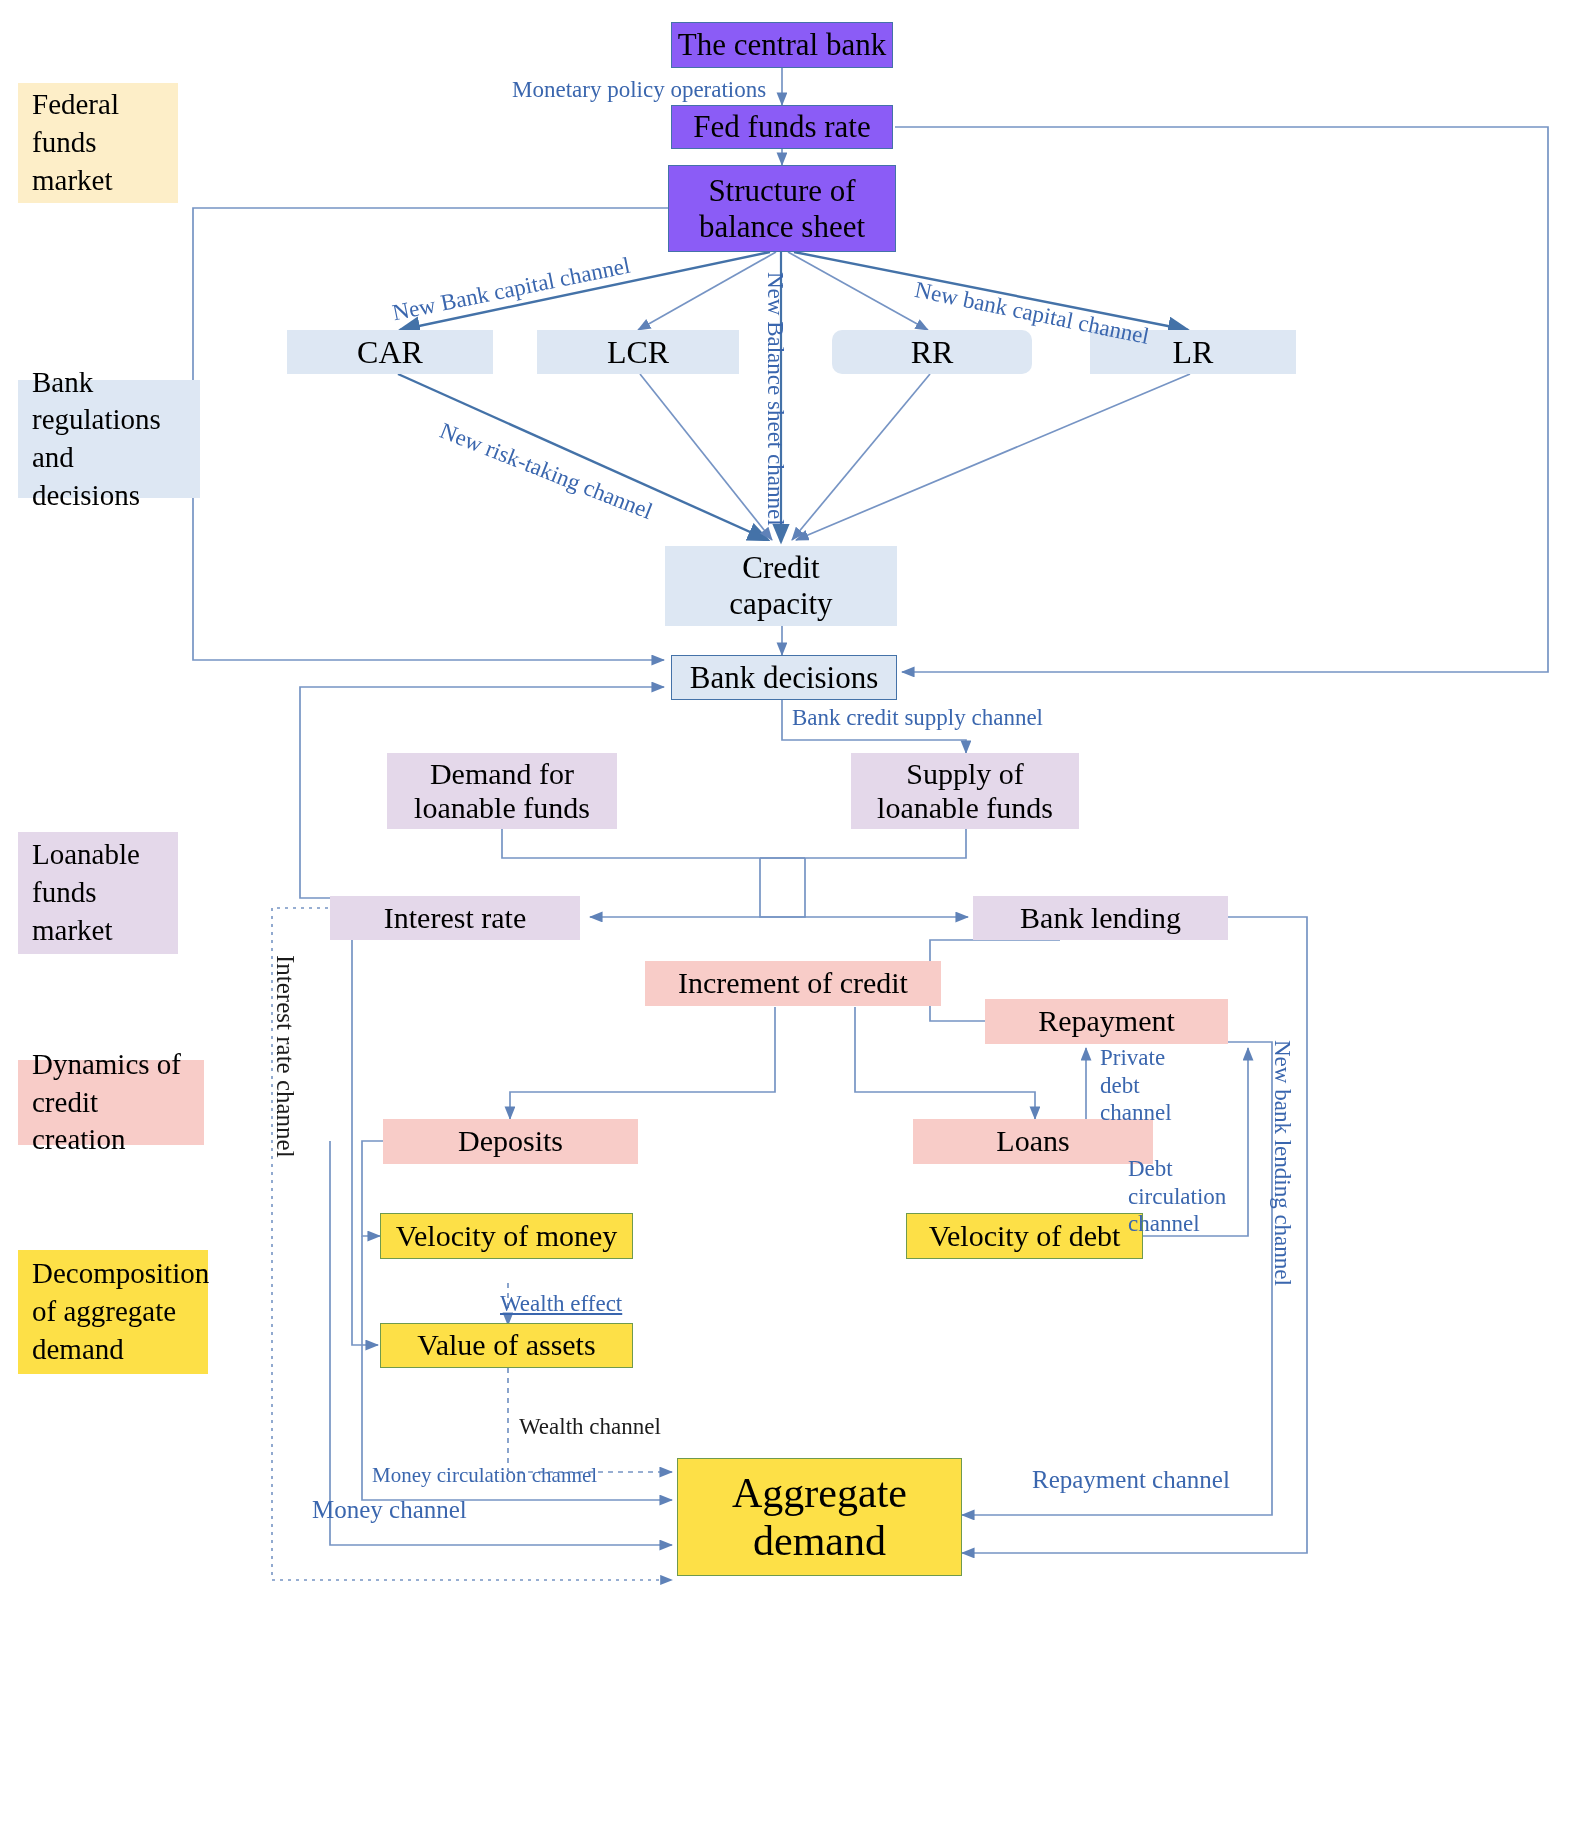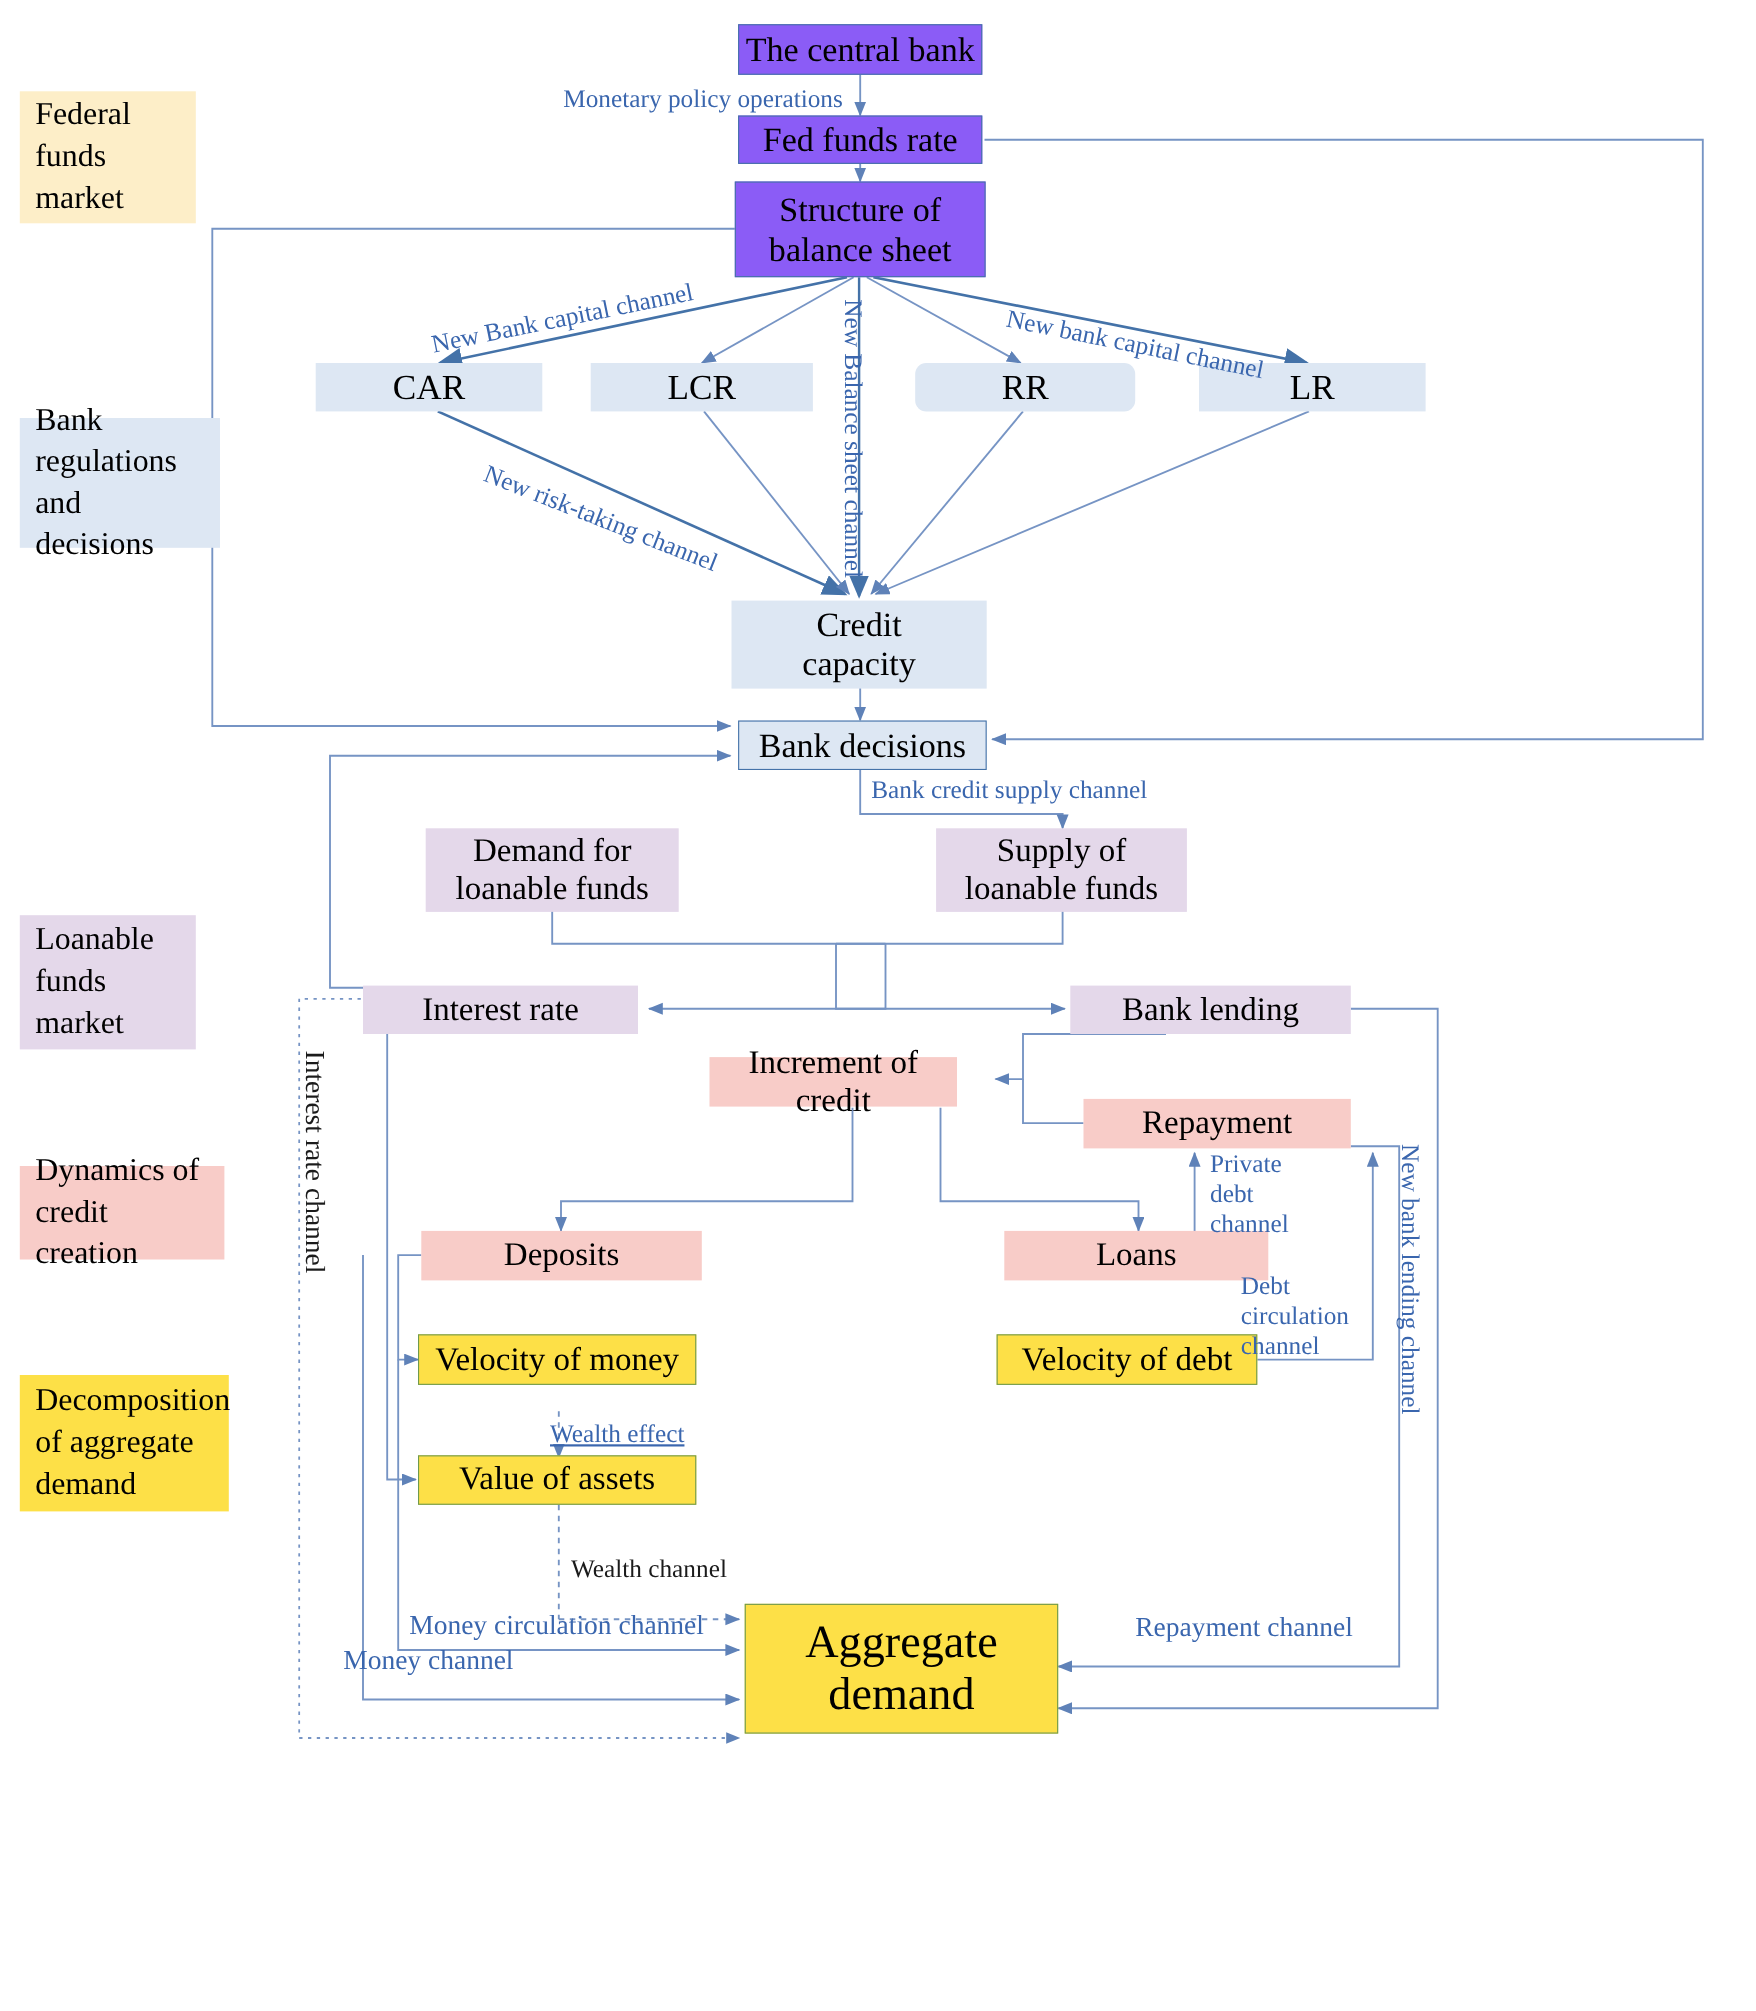--- a/index.html
+++ b/index.html
@@ -151,21 +151,21 @@
   <div class="node lfm" style="left:387px;top:753px;width:230px;height:76px;font-size:30px;white-space:pre-line;">Demand for
 loanable funds</div>
 
   <div class="node lfm" style="left:851px;top:753px;width:228px;height:76px;font-size:30px;white-space:pre-line;">Supply of
 loanable funds</div>
 
   <div class="node lfm" style="left:330px;top:896px;width:250px;height:44px;font-size:30px;">Interest rate</div>
 
   <div class="node lfm" style="left:973px;top:896px;width:255px;height:44px;font-size:30px;">Bank lending</div>
 
-  <div class="node dyn" style="left:645px;top:961px;width:225px;height:45px;font-size:30px;">Increment of credit</div>
+  <div class="node dyn" style="left:645px;top:961px;width:296px;height:45px;font-size:30px;">Increment of credit</div>
 
   <div class="node dyn" style="left:985px;top:999px;width:243px;height:45px;font-size:30px;">Repayment</div>
 
   <div class="node dyn" style="left:383px;top:1119px;width:255px;height:45px;font-size:30px;">Deposits</div>
 
   <div class="node dyn" style="left:913px;top:1119px;width:240px;height:45px;font-size:30px;">Loans</div>
 
   <div class="node dec" style="left:380px;top:1213px;width:253px;height:46px;font-size:30px;">Velocity of money</div>
 
   <div class="node dec" style="left:906px;top:1213px;width:237px;height:46px;font-size:30px;">Velocity of debt</div>
@@ -196,19 +196,19 @@
   <div class="lbl" style="left:1128px;top:1155px;line-height:1.20;">Debt
 circulation
 channel</div>
 
   <div class="lbl rot" style="left:1296px;top:1040px;transform:rotate(90deg);transform-origin:left top;">New bank lending channel</div>
 
   <div class="lbl" style="left:500px;top:1290px;text-decoration:underline;">Wealth effect</div>
 
   <div class="lbl blk" style="left:519px;top:1413px;font-size:23px;">Wealth channel</div>
 
-  <div class="lbl" style="left:372px;top:1463px;font-size:25px;">Money circulation channel</div>
+  <div class="lbl" style="left:372px;top:1463px;font-size:21px;">Money circulation channel</div>
 
   <div class="lbl" style="left:312px;top:1495px;font-size:25px;">Money channel</div>
 
   <div class="lbl" style="left:1032px;top:1465px;font-size:25px;">Repayment channel</div>
 
 </div>
 
 </body></html>

